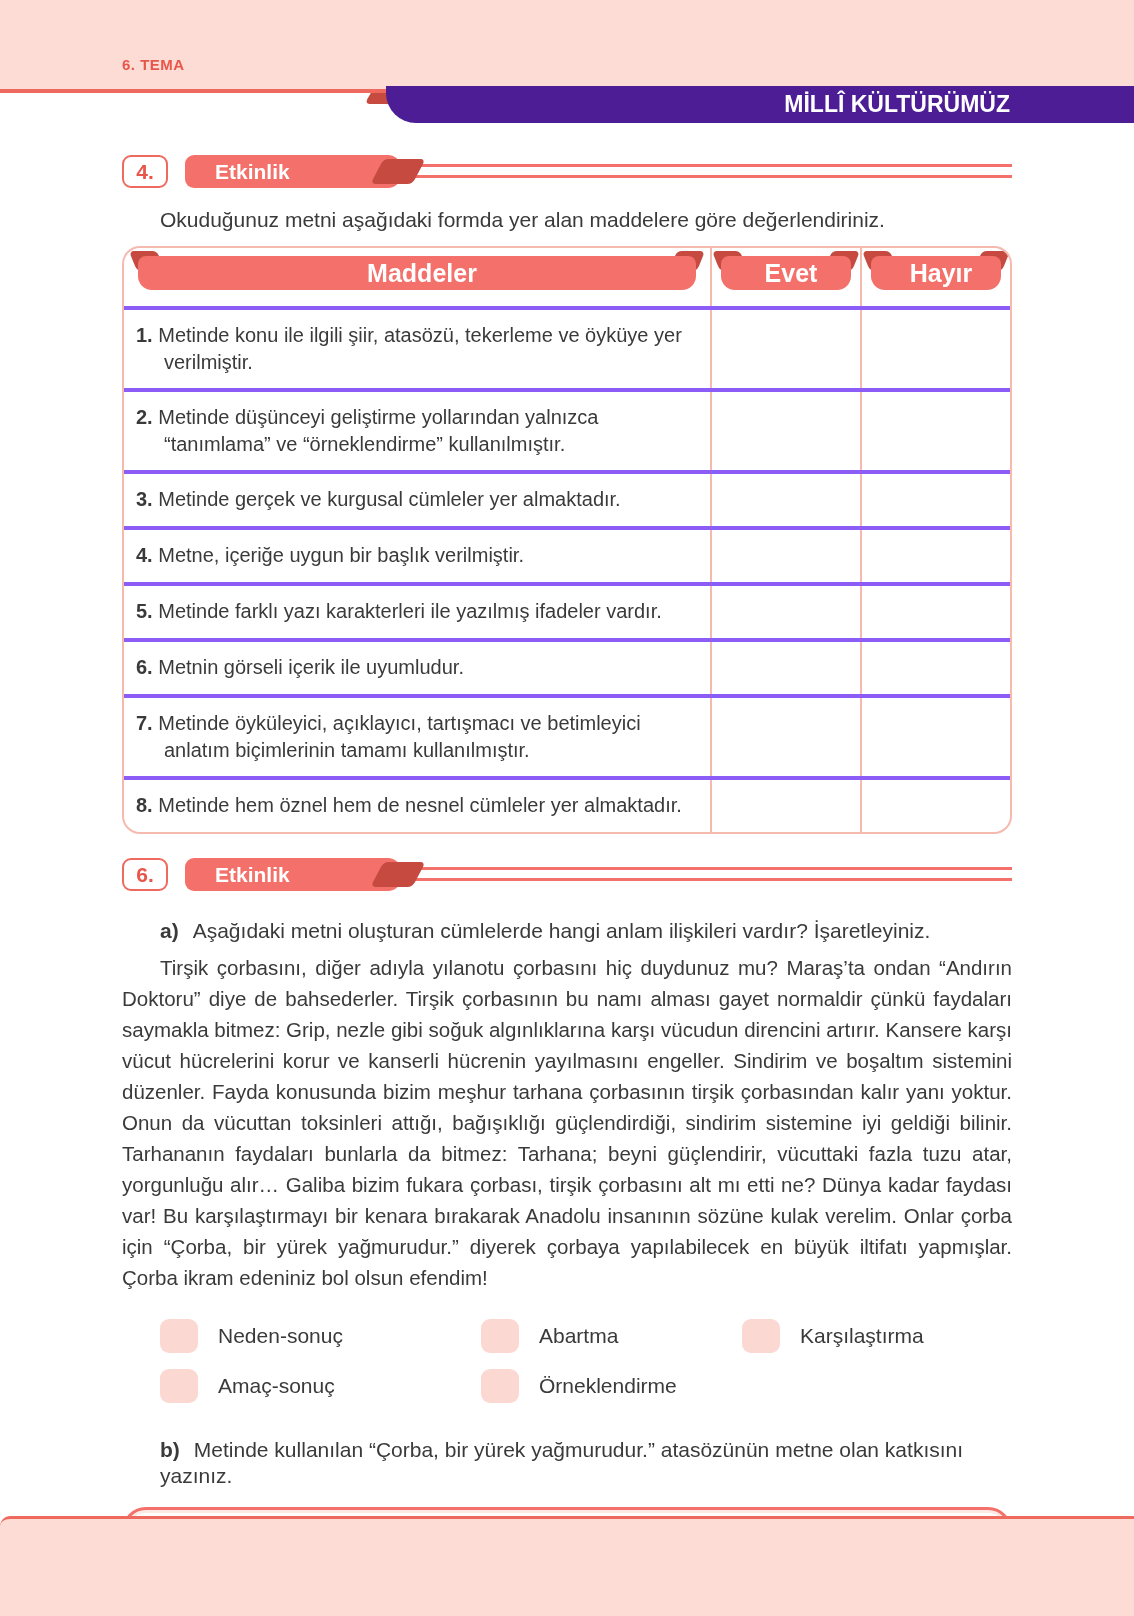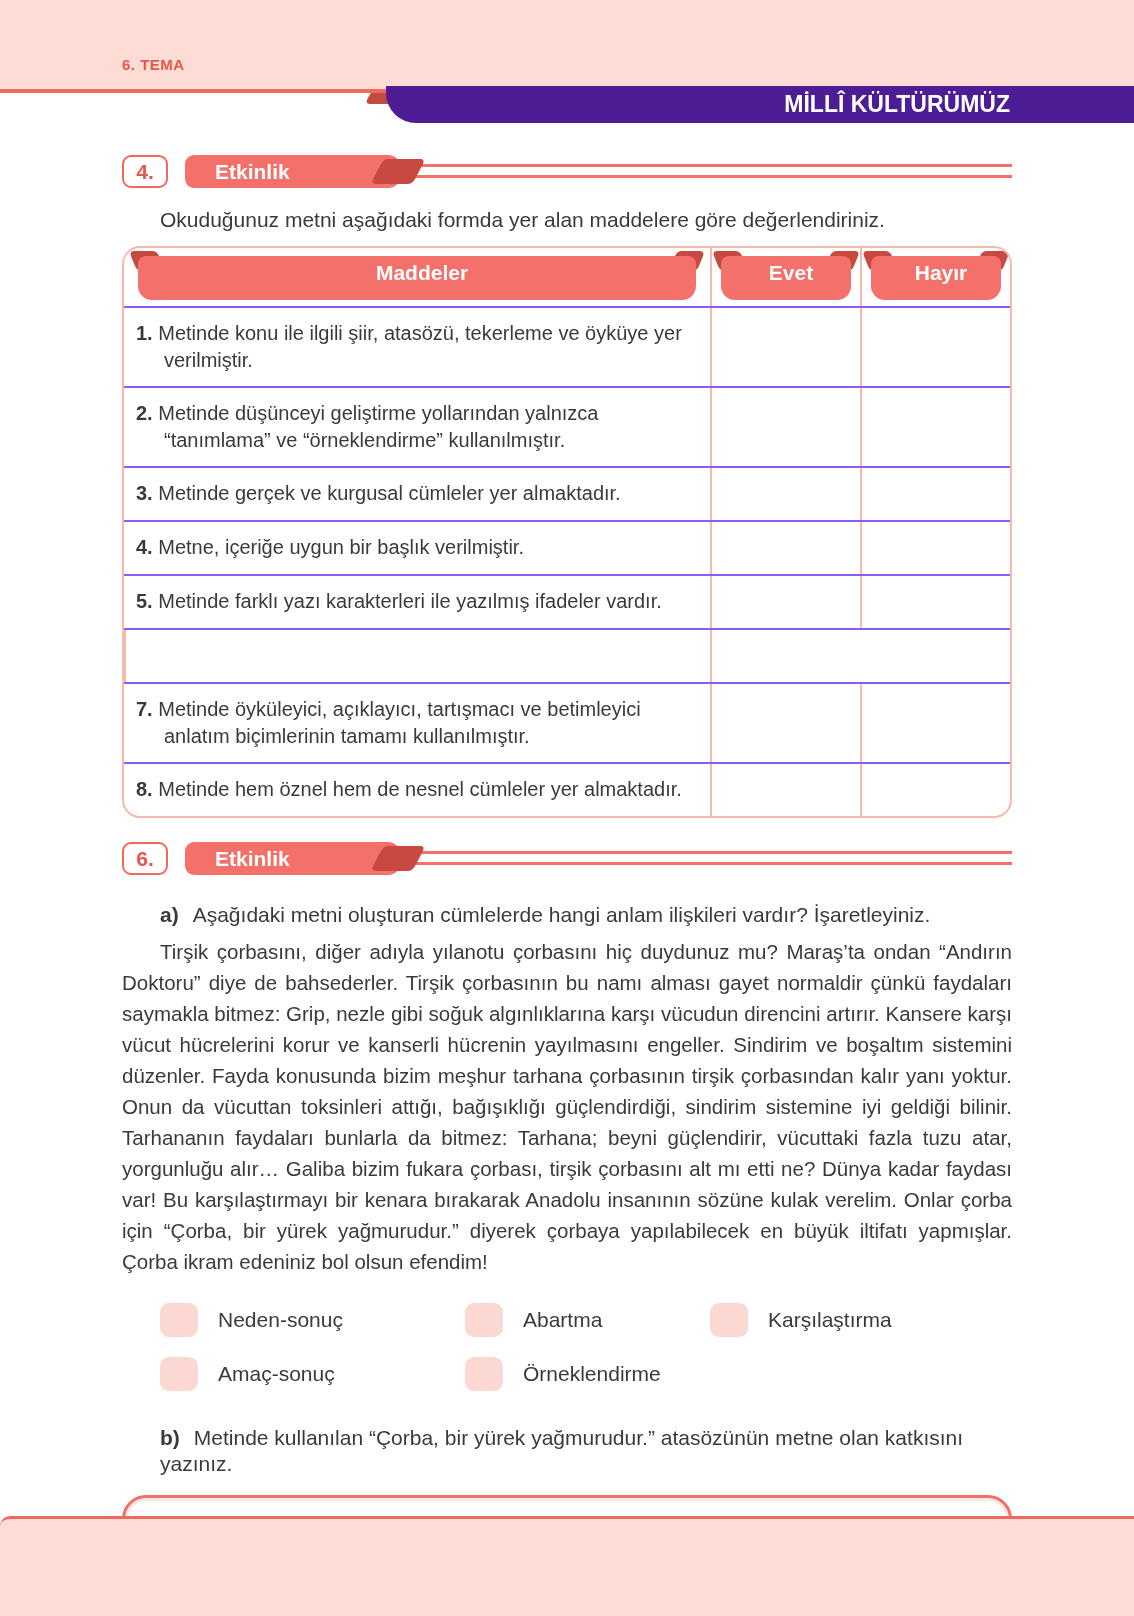--- a/index.html
+++ b/index.html
@@ -59,26 +59,26 @@
   .inline-label { font-weight: bold; margin-right: 14px; }
   .part-line { margin: 26px 122px 0; padding-left: 38px; font-size: 21px; line-height: 26px; }
 
   
   .eval-table {
     margin: 14px 122px 0;
     border: 2px solid #f6b9ae; border-radius: 18px;
     overflow: hidden; background: #fff;
   }
   .trow { display: grid; grid-template-columns: 586px 150px 150px; }
-  .trow + .trow { border-top: 2px solid #8b5cf6; }
+  .trow + .trow { border-top: 4px solid #8b5cf6; }
   .hcell { position: relative; z-index: 0; height: 58px; padding-top: 8px; }
   .hcell.sep, .dcell.sep { border-left: 2px solid #f6b9ae; }
   .ribbon {
-    position: relative; margin: 0 14px; height: 44px;
-    background: #f3716a; color: #fff; font-weight: bold; font-size: 21px;
+    position: relative; margin: 0 14px; height: 34px;
+    background: #f3716a; color: #fff; font-weight: bold; font-size: 25px;
     text-align: center; line-height: 34px;
     border-radius: 8px 8px 14px 14px;
     padding-left: 10px;
   }
   .ribbon.small { margin: 0 9px; }
   .ribbon::before, .ribbon::after {
     content: ""; position: absolute; top: -5px; width: 28px; height: 20px;
     background: #c64a40; border-radius: 5px; z-index: -1;
   }
   .ribbon::before { left: -5px; transform: skewX(22deg); }
@@ -92,21 +92,21 @@
 
   
   .passage {
     margin: 8px 122px 0; text-align: justify; text-indent: 38px;
     font-size: 20.5px; line-height: 31px;
   }
 
   
   .options {
     margin: 26px 122px 0 160px;
-    display: grid; grid-template-columns: 305px 245px 300px; row-gap: 20px;
+    display: grid; grid-template-columns: 305px 245px 300px; row-gap: 20px; gap: 16px;
   }
   .option { display: flex; align-items: center; gap: 20px; font-size: 21px; }
   .checkbox { width: 38px; height: 34px; background: #fbd9d2; border-radius: 9px; flex: 0 0 auto; }
 
   
   .answer-box {
     margin: 18px 122px 0; height: 66px;
     border: 3px solid #f3716a; border-radius: 24px;
     box-shadow: inset 0 0 0 3px #fdeae5;
     display: flex; align-items: flex-end; padding: 0 20px 16px;
@@ -178,20 +178,21 @@
       <div class="stmt"><b>4.</b> <span>Metne, içeriğe uygun bir başlık verilmiştir.</span></div>
       <div class="dcell sep"></div>
       <div class="dcell sep"></div>
     </div>
     <div class="trow">
       <div class="stmt"><b>5.</b> <span>Metinde farklı yazı karakterleri ile yazılmış ifadeler vardır.</span></div>
       <div class="dcell sep"></div>
       <div class="dcell sep"></div>
     </div>
     <div class="trow">
+      <div class="stmt"><b>6.</b> <span>Metnin görseli içerik ile uyumludur.</span></div>
       <div class="dcell sep"></div>
       <div class="dcell sep"></div>
     </div>
     <div class="trow">
       <div class="stmt"><b>7.</b> <span>Metinde öyküleyici, açıklayıcı, tartışmacı ve betimleyici anlatım biçimlerinin tamamı kullanılmıştır.</span></div>
       <div class="dcell sep"></div>
       <div class="dcell sep"></div>
     </div>
     <div class="trow">
       <div class="stmt"><b>8.</b> <span>Metinde hem öznel hem de nesnel cümleler yer almaktadır.</span></div>

